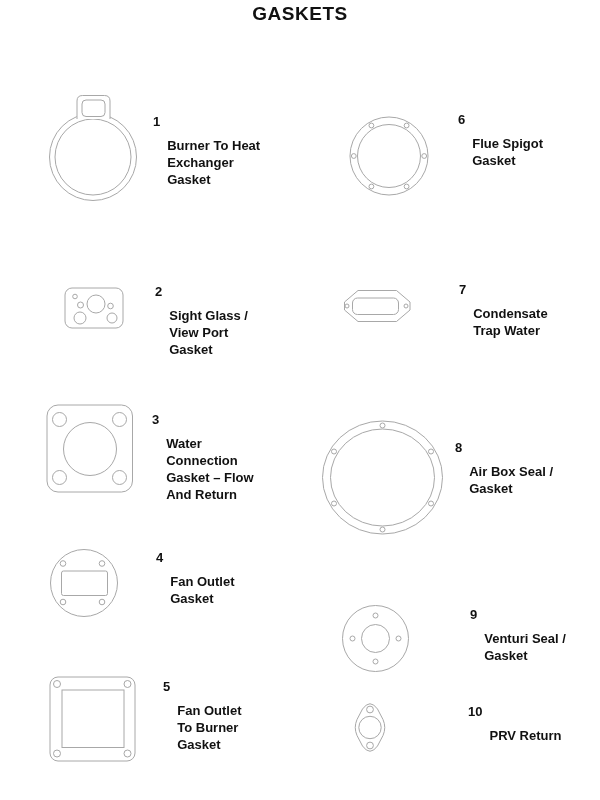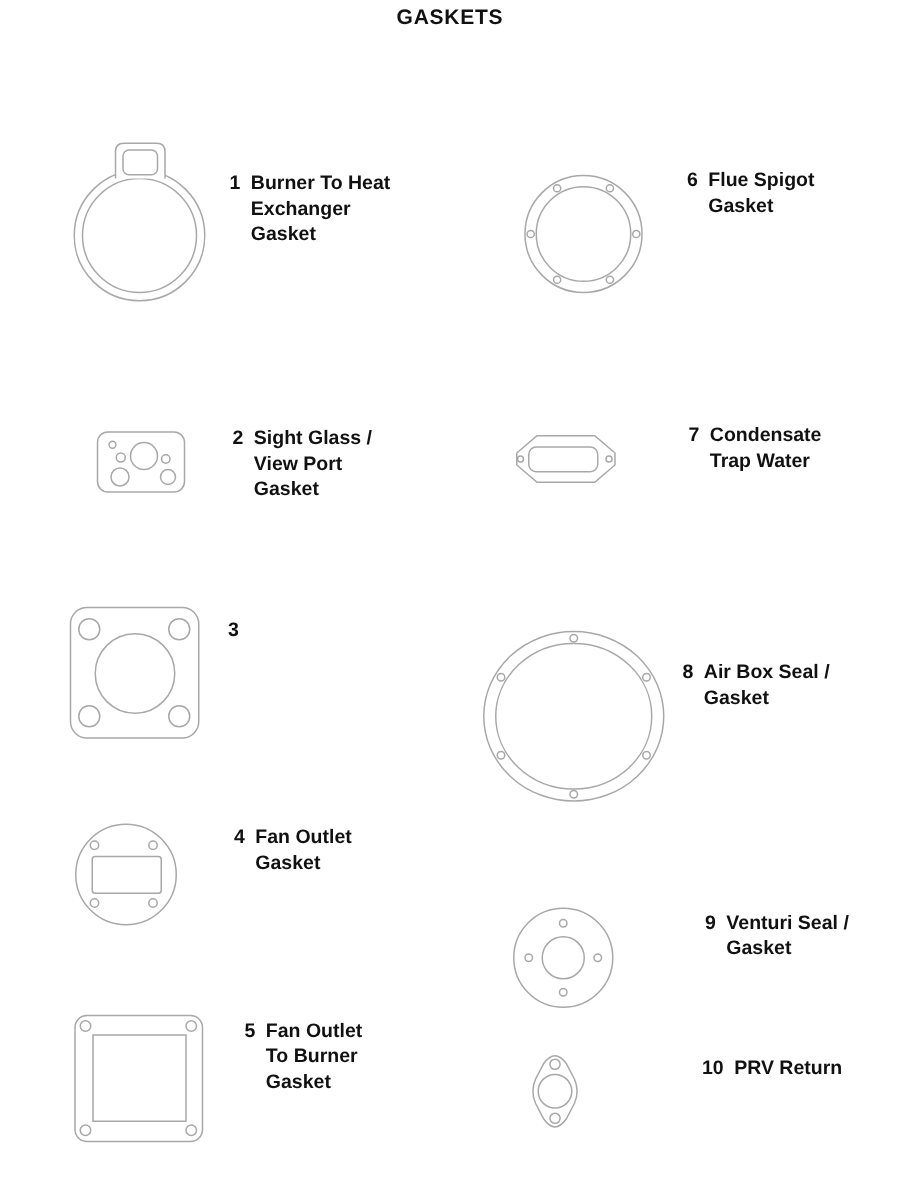--- a/index.html
+++ b/index.html
@@ -5,33 +5,33 @@
   html,body { margin:0; padding:0; }
   body {
     width:600px; height:800px; background:#ffffff;
     font-family:"Liberation Sans","DejaVu Sans",sans-serif;
     position:relative; overflow:hidden;
     --line:#a8a8a8; --ink:#111111;
   }
   .page { position:absolute; left:0; top:0; width:600px; height:800px; }
   .title {
     position:absolute; left:0; top:3px; width:600px;
-    text-align:center; font-weight:bold; font-size:14px;
+    text-align:center; font-weight:bold; font-size:19px;
     letter-spacing:.5px; color:var(--ink);
   }
   .drawings { position:absolute; left:0; top:0; width:600px; height:800px; }
   .drawings * { stroke:var(--line); stroke-width:1; fill:none; }
   .drawings .wfill { fill:#ffffff; }
   .drawings .nostroke { stroke:none; }
   .label {
     position:absolute; display:flex; align-items:flex-start;
     font-weight:bold; font-size:13px; line-height:17px; color:var(--ink);
   }
   .label .num { margin-right:7px; white-space:nowrap; }
-  .label .txt { white-space:pre-line; }
+  .label .txt { white-space:pre-line;margin-top:24px; }
 </style>
 </head>
 <body style="--line: #a8a8a8; --ink: #111111; background: rgb(255, 255, 255);">
 
 <div class="page">
 
   <div class="title">GASKETS</div>
 
   <svg class="drawings" width="600" height="800" viewBox="0 0 600 800" xmlns="http://www.w3.org/2000/svg">
 
@@ -135,20 +135,24 @@
 
   <div class="label" style="left:155px; top:283px;">
     <span class="num">2</span>
     <span class="txt">Sight Glass /
 View Port
 Gasket</span>
   </div>
 
   <div class="label" style="left:152px; top:411px;">
     <span class="num">3</span>
+    <span class="txt">Water
+Connection
+Gasket – Flow
+And Return</span>
   </div>
 
   <div class="label" style="left:156px; top:549px;">
     <span class="num">4</span>
     <span class="txt">Fan Outlet
 Gasket</span>
   </div>
 
   <div class="label" style="left:163px; top:678px;">
     <span class="num">5</span>

